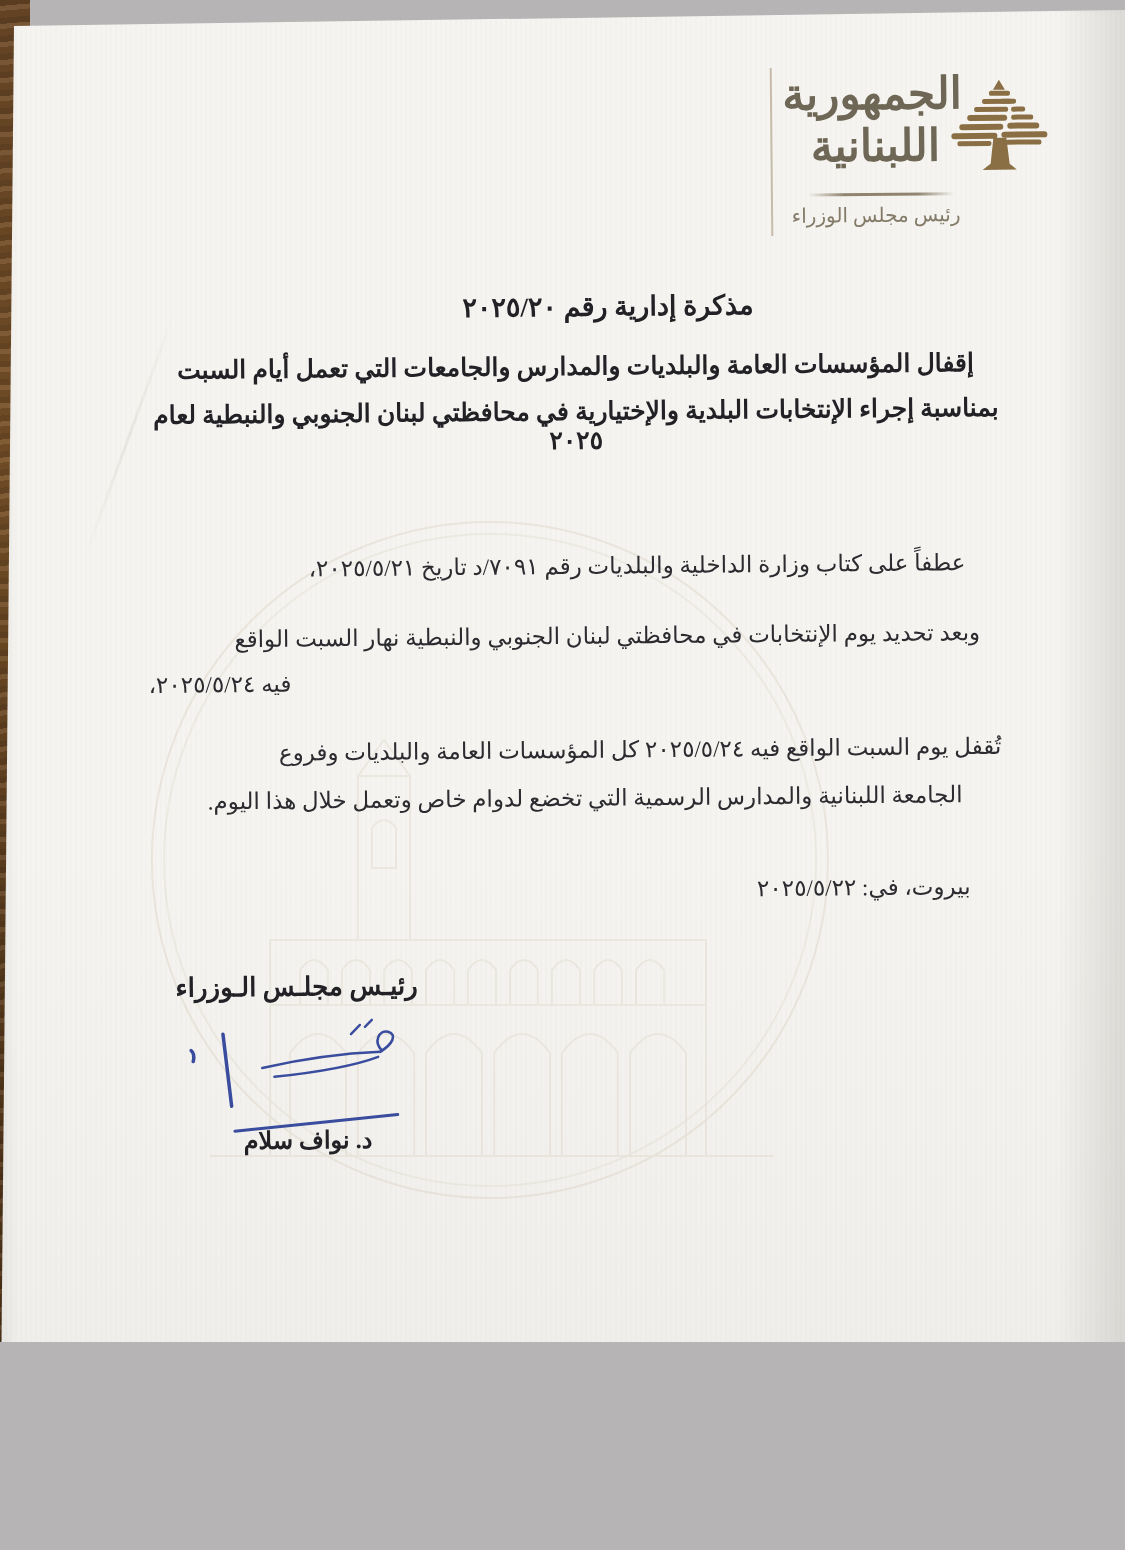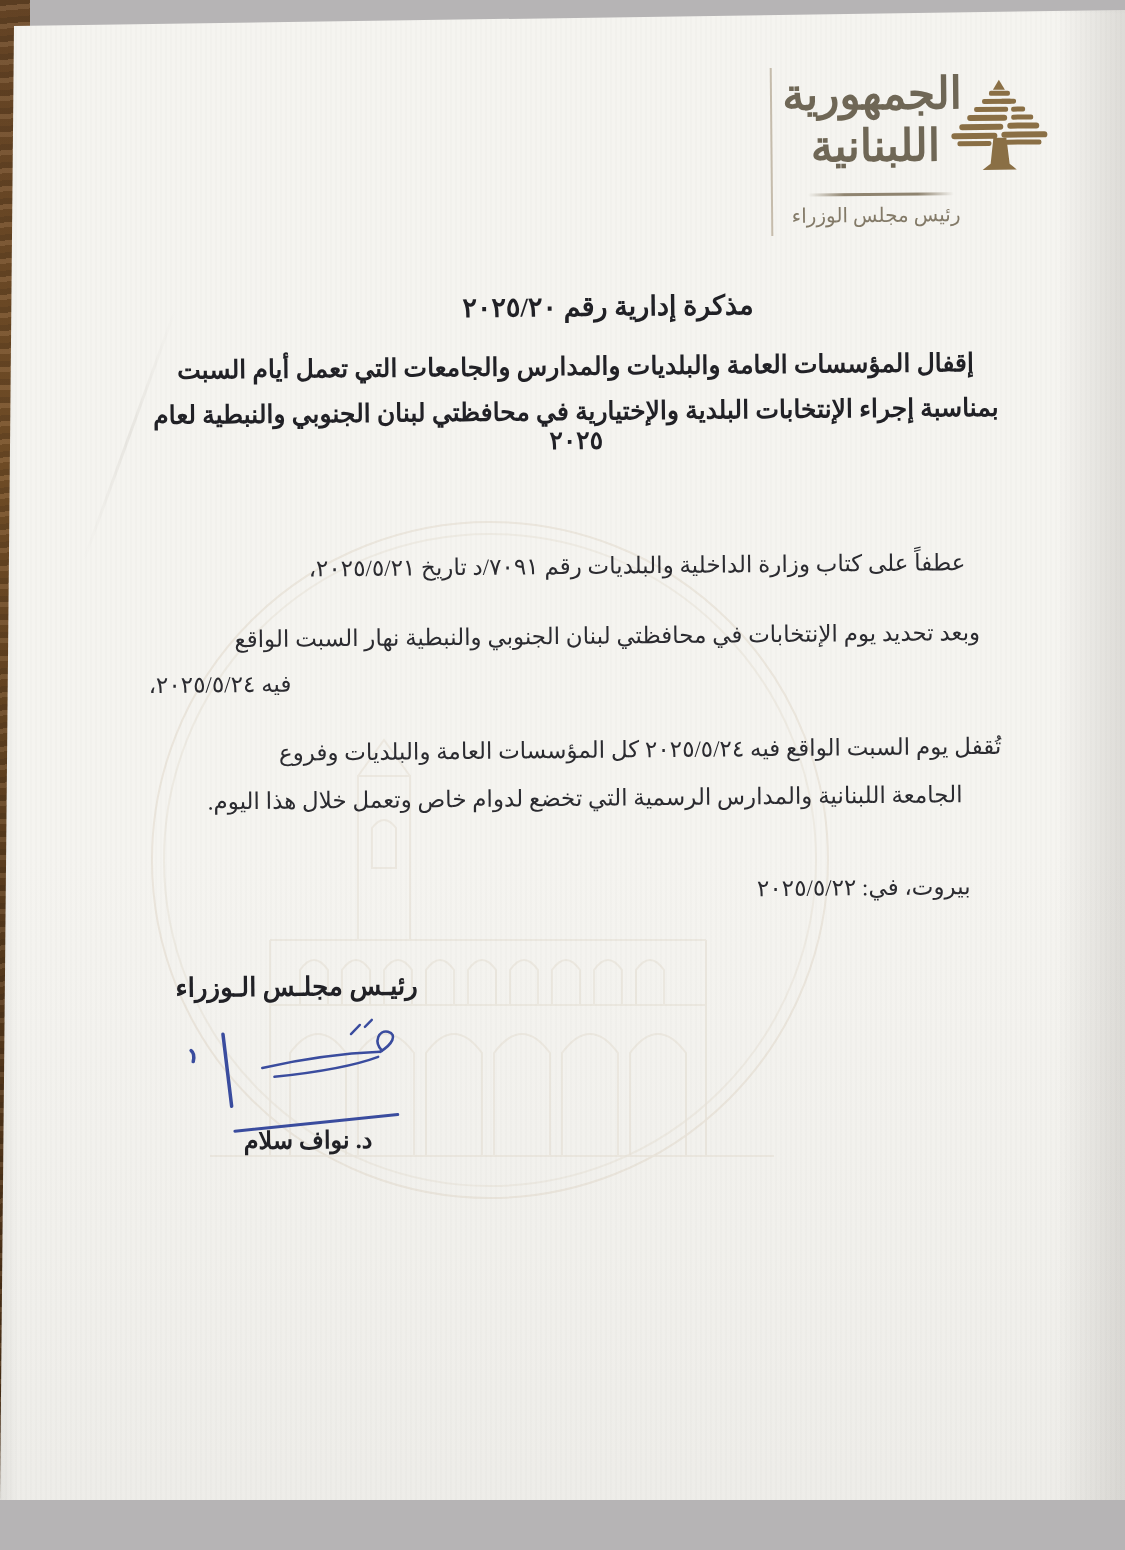--- a/index.html
+++ b/index.html
@@ -2,21 +2,21 @@
 <html lang="ar"><head>
 <meta charset="utf-8">
 <style>
   html,body{margin:0;padding:0;}
   body{
     width:1125px;height:1550px;
     background:#b6b4b5;
     font-family:"Liberation Serif","DejaVu Serif",serif;
     overflow:hidden;
   }
-  .photo{position:relative;width:1125px;height:1500px;overflow:hidden;}
+  .photo{position:relative;width:1125px;height:1342px;overflow:hidden;}
   
   .wood{
     position:absolute;left:0;top:0;width:30px;height:1550px;
     background:
       repeating-linear-gradient(175deg, rgba(0,0,0,0.18) 0 6px, rgba(255,255,255,0.06) 6px 11px, rgba(0,0,0,0.10) 11px 18px),
       linear-gradient(180deg,#6e4a28 0%,#7a5329 30%,#5c3d1e 65%,#4a2f17 100%);
   }
   
   .paper{
     position:absolute;left:0;top:0;width:1125px;height:1550px;

